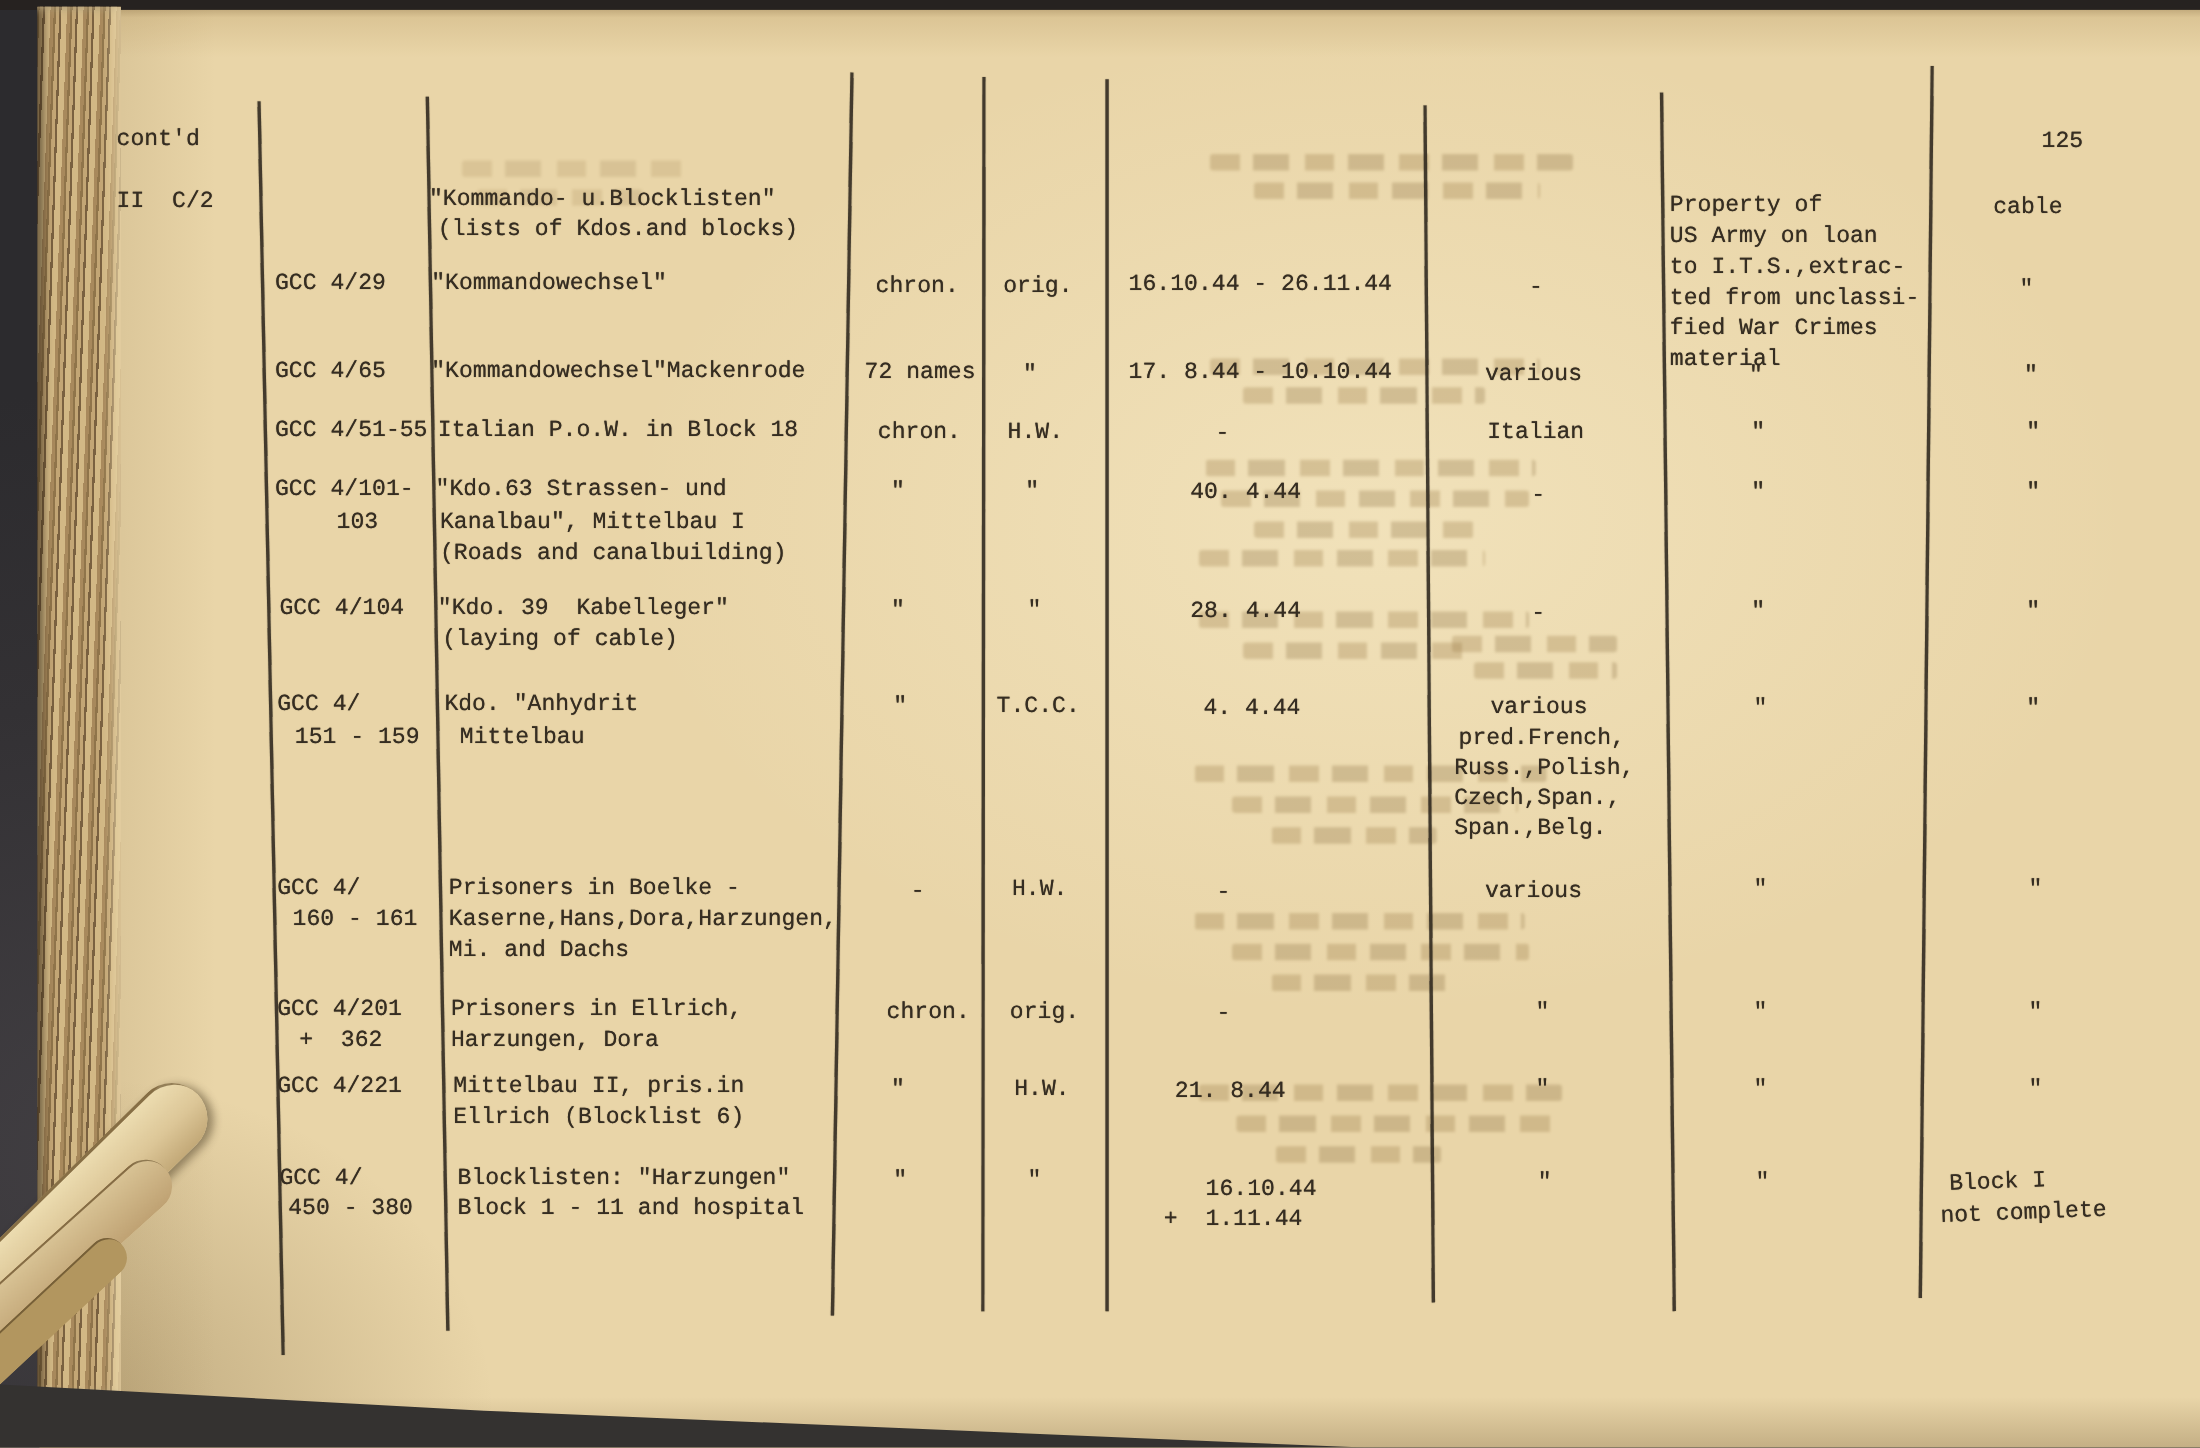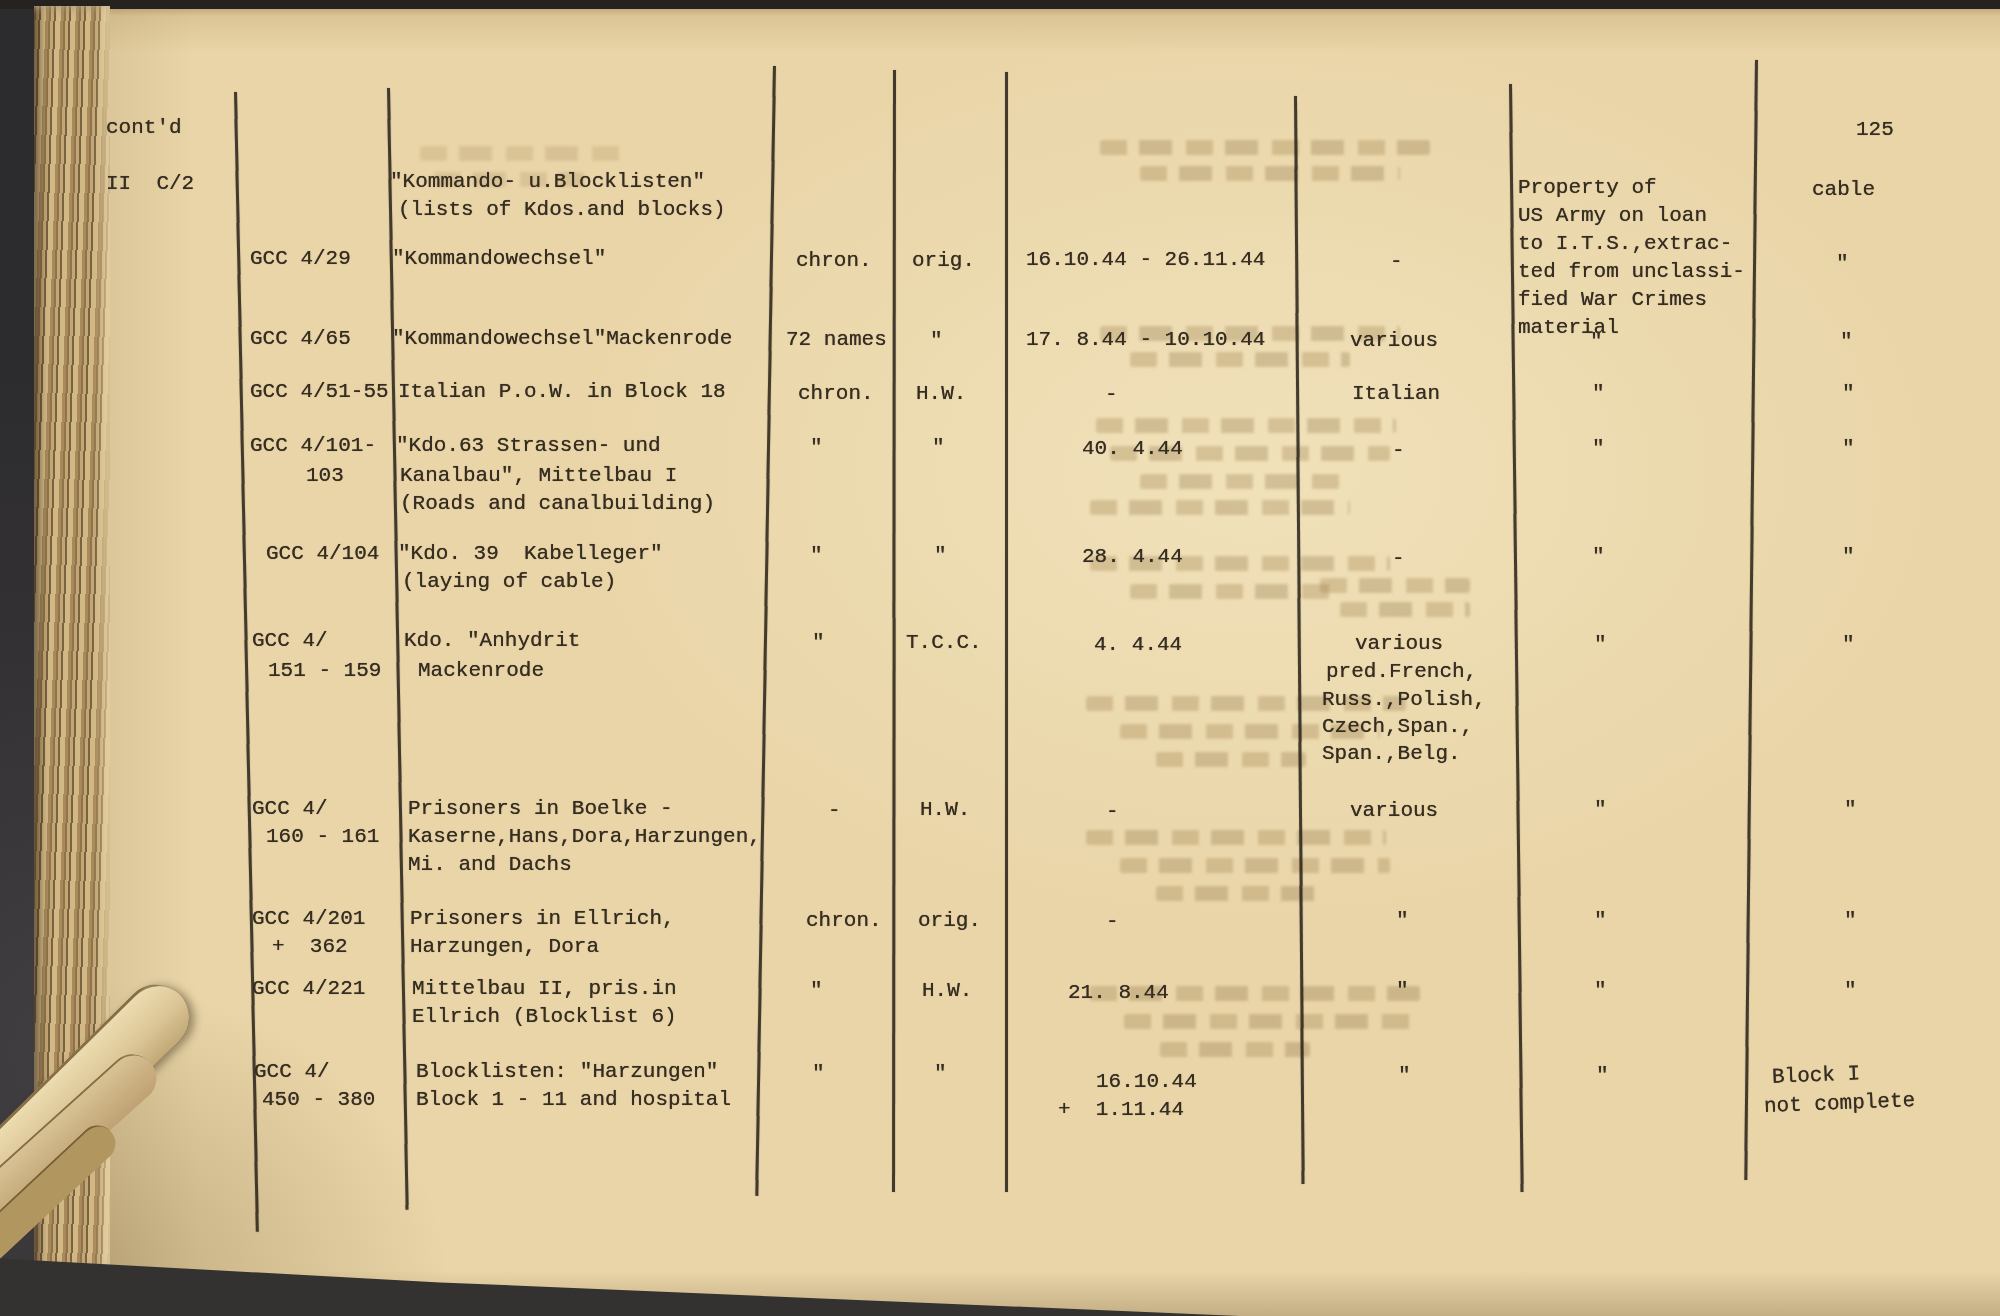--- a/index.html
+++ b/index.html
@@ -129,34 +129,34 @@
 <div class="t" style="left:396px;top:432px">"Kdo.63 Strassen- und</div>
 <div class="t" style="left:400px;top:462px">Kanalbau", Mittelbau I</div>
 <div class="t" style="left:400px;top:490px">(Roads and canalbuilding)</div>
 <div class="t" style="left:810px;top:434px">"</div>
 <div class="t" style="left:932px;top:434px">"</div>
 <div class="t" style="left:1082px;top:435px">40. 4.44</div>
 <div class="t" style="left:1392px;top:437px">-</div>
 <div class="t" style="left:1592px;top:435px">"</div>
 <div class="t" style="left:1842px;top:435px">"</div>
 
-<div class="t" style="left:266px;top:540px">GCC 4/104</div>
+<div class="t" style="left:254px;top:540px">GCC 4/104</div>
 <div class="t" style="left:398px;top:540px">"Kdo. 39  Kabelleger"</div>
 <div class="t" style="left:402px;top:568px">(laying of cable)</div>
 <div class="t" style="left:810px;top:542px">"</div>
 <div class="t" style="left:934px;top:542px">"</div>
 <div class="t" style="left:1082px;top:543px">28. 4.44</div>
 <div class="t" style="left:1392px;top:545px">-</div>
 <div class="t" style="left:1592px;top:543px">"</div>
 <div class="t" style="left:1842px;top:543px">"</div>
 
 <div class="t" style="left:252px;top:627px">GCC 4/</div>
 <div class="t" style="left:268px;top:657px">151 - 159</div>
 <div class="t" style="left:404px;top:627px">Kdo. "Anhydrit</div>
-<div class="t" style="left:418px;top:657px">Mackenrode</div>
+<div class="t" style="left:418px;top:657px">Mittelbau</div>
 <div class="t" style="left:812px;top:629px">"</div>
 <div class="t" style="left:906px;top:629px">T.C.C.</div>
 <div class="t" style="left:1094px;top:631px">4. 4.44</div>
 <div class="t" style="left:1355px;top:630px">various</div>
 <div class="t" style="left:1326px;top:658px">pred.French,</div>
 <div class="t" style="left:1322px;top:686px">Russ.,Polish,</div>
 <div class="t" style="left:1322px;top:713px">Czech,Span.,</div>
 <div class="t" style="left:1322px;top:740px">Span.,Belg.</div>
 <div class="t" style="left:1594px;top:631px">"</div>
 <div class="t" style="left:1842px;top:631px">"</div>

